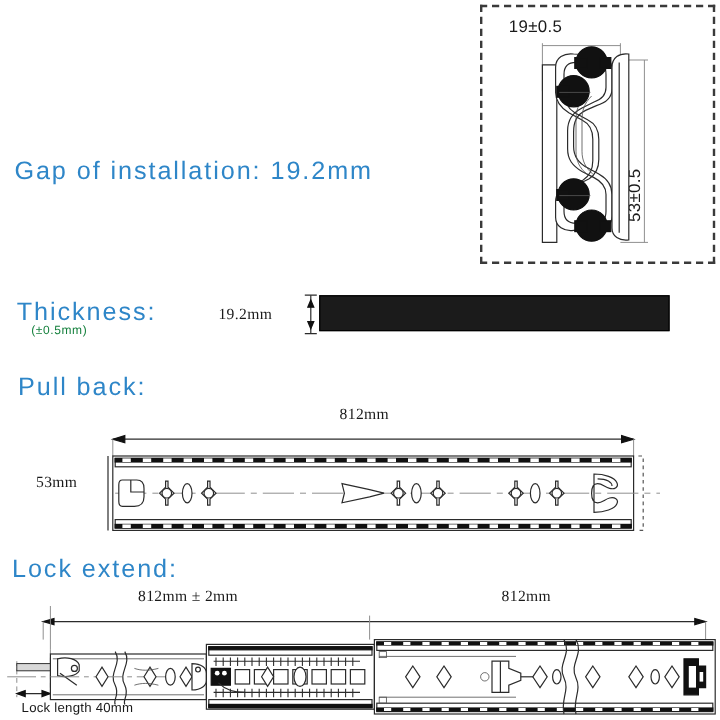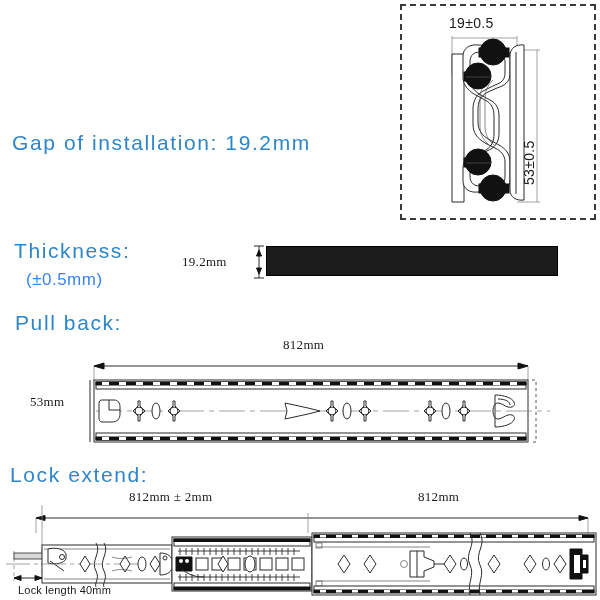--- a/index.html
+++ b/index.html
@@ -19,22 +19,22 @@
 
   
   .heading {
     color: #2E86C8;
     font-size: 21px;
     letter-spacing: 1.6px;
     white-space: nowrap;
     font-family: "Liberation Sans", sans-serif;
   }
   .sub-note {
-    color: #3b82f6;
-    font-size: 17px;
+    color: #15803d;
+    font-size: 10px;
     letter-spacing: 0.5px;
     white-space: nowrap;
     text-align: center;
   }
   .dim-text {
     color: #1a1a1a;
     font-size: 13px;
     letter-spacing: 0.3px;
     white-space: nowrap;
     font-family: Liberation Serif, serif;
@@ -74,21 +74,21 @@
   .ln-c { stroke: #8a8a8a; stroke-width: 0.8; fill: none; }
   .fill-w { fill: #ffffff; stroke: #2b2b2b; stroke-width: 1; }
   .fill-k { fill: #111111; stroke: #111111; }
   .fill-g { fill: #d8d8d8; stroke: #2b2b2b; stroke-width: 0.8; }
 </style>
 </head>
 <body>
 
 <div class="abs dash-frame" style="left:400px; top:4px; width:192px; height:212px;"></div>
 
-<div class="abs" style="left:449px; top:14px;">
+<div class="abs" style="left:424px; top:14px;">
   <span class="dim-text-lg">19±0.5</span>
 </div>
 
 <div class="abs rot90" style="left:520px; top:185px;">
   <span class="dim-text-lg">53±0.5</span>
 </div>
 
 <svg class="abs" style="left:400px; top:4px;" width="192" height="212" viewBox="0 0 192 212">
 
   <line class="ln-c" x1="52" y1="32" x2="52" y2="72"></line>
@@ -144,21 +144,21 @@
   <circle class="fill-k" cx="78" cy="158" r="13"></circle>
   <rect class="fill-k" x="64" y="154" width="10" height="9"></rect>
   <line class="ln-t" x1="66" y1="159" x2="92" y2="159" stroke="#ffffff"></line>
   <circle class="fill-k" cx="93" cy="184" r="13"></circle>
   <rect class="fill-k" x="79" y="180" width="10" height="9"></rect>
   <rect class="fill-k" x="100" y="180" width="9" height="9"></rect>
 </svg>
 
 <div class="abs heading" style="left:12px; top:131px;">Gap of installation: 19.2mm</div>
 
-<div class="abs heading" style="left:14px; top:239px;text-align:center;">Thickness:</div>
+<div class="abs heading" style="left:14px; top:249px;text-align:center;">Thickness:</div>
 <div class="abs sub-note" style="left:26px; top:270px;">(±0.5mm)</div>
 
 <div class="abs dim-text" style="left:182px; top:254px;">19.2mm</div>
 
 <svg class="abs" style="left:252px; top:242px;" width="14" height="40" viewBox="0 0 14 40">
   <line class="ln" x1="7" y1="4" x2="7" y2="36"></line>
   <line class="ln" x1="2" y1="4" x2="12" y2="4"></line>
   <line class="ln" x1="2" y1="36" x2="12" y2="36"></line>
   <path class="fill-k" d="M7,8 L4.5,14 L9.5,14 Z"></path>
   <path class="fill-k" d="M7,32 L4.5,26 L9.5,26 Z"></path>
@@ -272,21 +272,21 @@
   <circle class="fill-w" cx="384" cy="61" r="4"></circle>
 
   <path class="fill-w" d="M415,45 C424,45 432,48 434,52 C436,56 432,58 428,57 C424,56 422,53 418,53
                            C415,53 413,56 413,61 C413,66 415,69 418,69 C422,69 424,66 428,65
                            C432,64 436,66 434,70 C432,74 424,77 415,77 Z"></path>
   <path class="ln" d="M418,49 C426,49 430,52 430,55"></path>
 </svg>
 
 <div class="abs heading" style="left:10px; top:463px;">Lock extend:</div>
 
-<div class="abs dim-text" style="left:129px; top:489px;">812mm ± 2mm</div>
+<div class="abs dim-text" style="left:115px; top:489px;">812mm ± 2mm</div>
 <div class="abs dim-text" style="left:418px; top:489px;">812mm</div>
 
 <div class="abs dim-text-sm" style="left:18px; top:584px;text-align:right;">Lock length 40mm</div>
 
 <svg class="abs" style="left:0px; top:505px;" width="600" height="95" viewBox="0 0 600 95">
 
   <line class="ln" x1="36" y1="13" x2="308" y2="13"></line>
   <line class="ln" x1="308" y1="13" x2="588" y2="13"></line>
   <path class="fill-k" d="M36,13 L45,10.5 L45,15.5 Z"></path>
   <path class="fill-k" d="M588,13 L579,10.5 L579,15.5 Z"></path>

